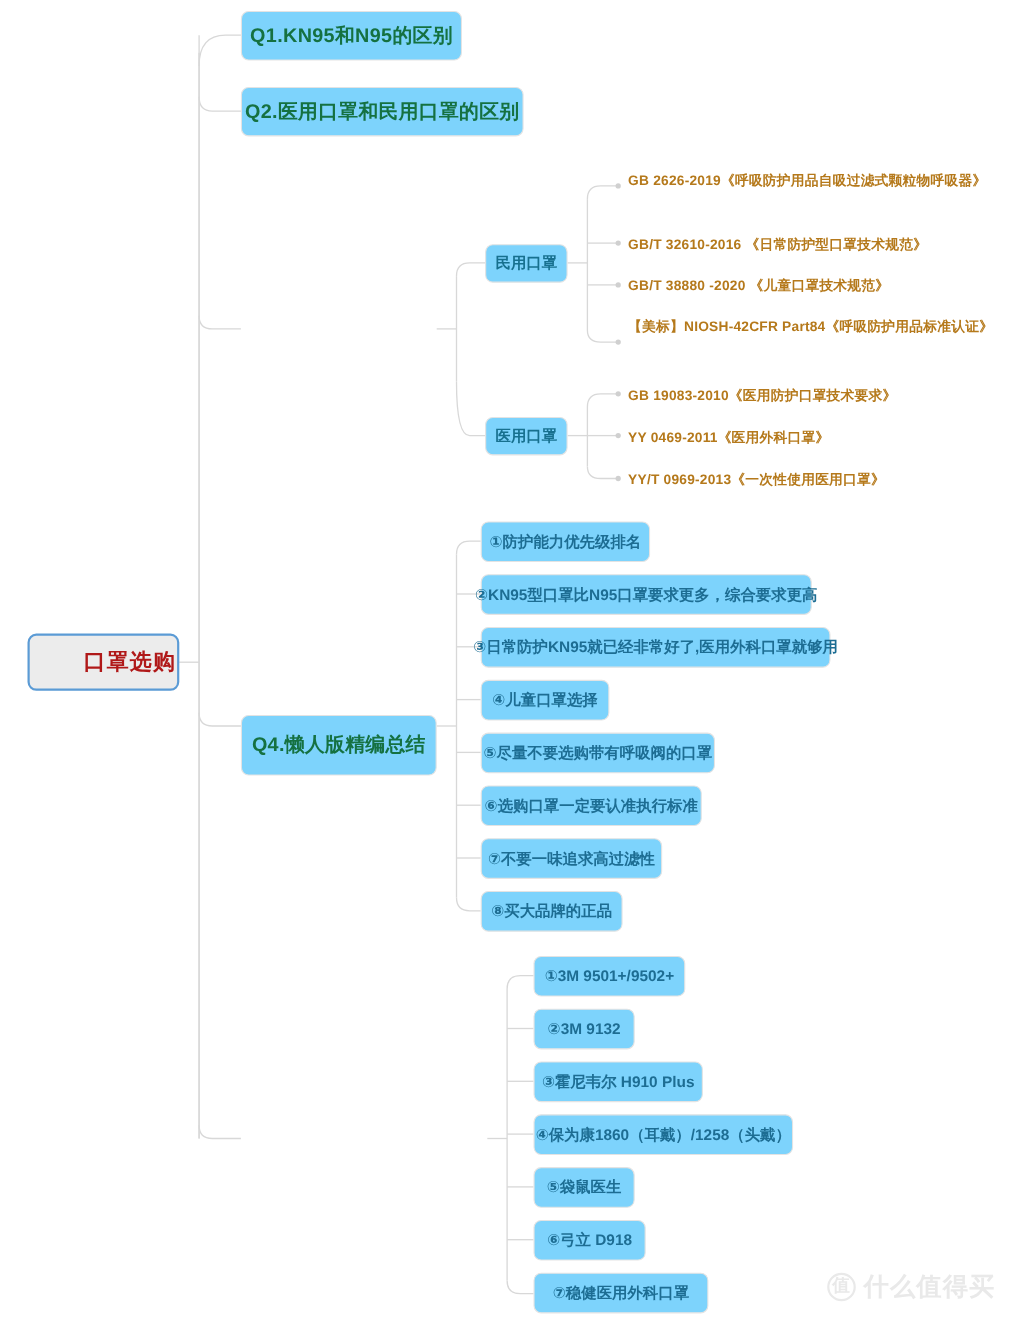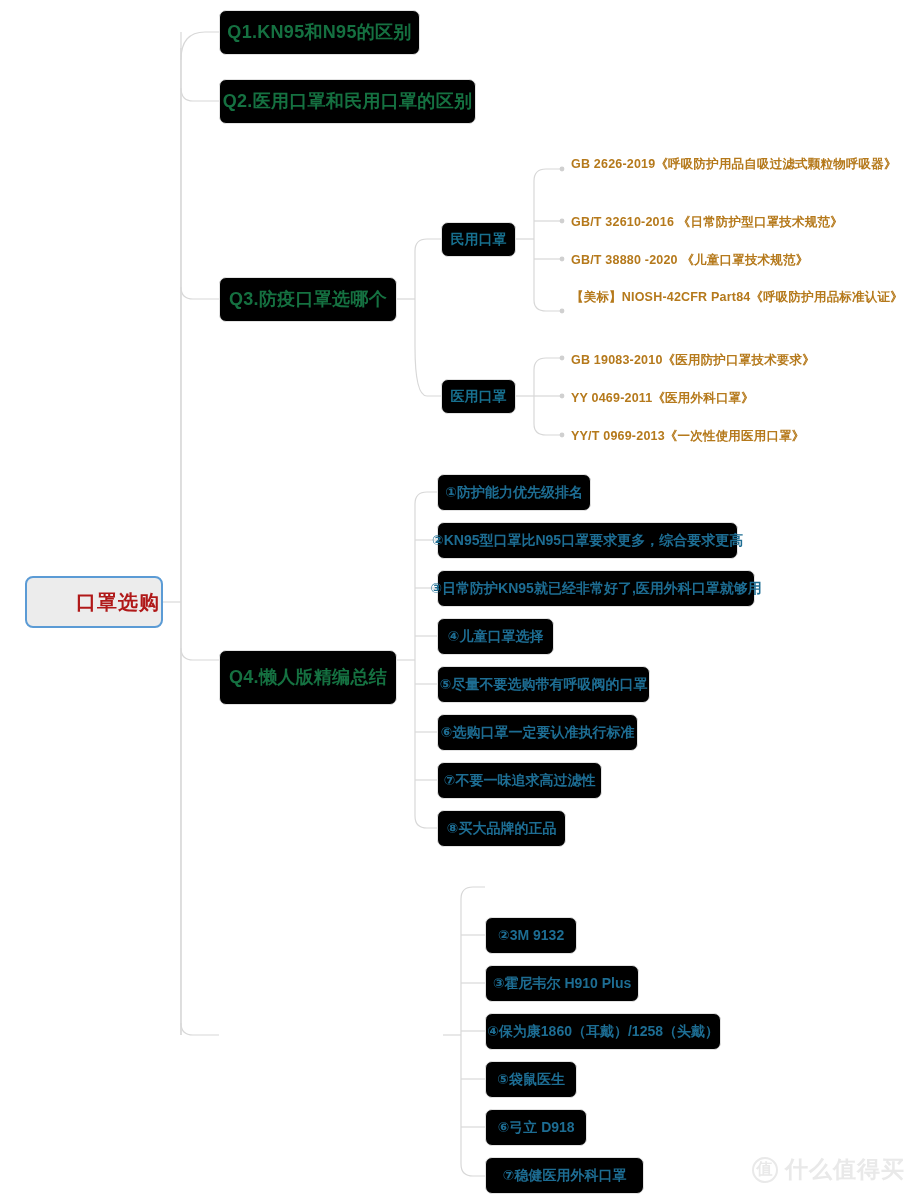--- a/index.html
+++ b/index.html
@@ -30,21 +30,21 @@
     pointer-events: none;
   }
 
   .node {
     position: absolute;
     box-sizing: border-box;
     display: flex;
     align-items: center;
     justify-content: center;
     border-radius: 7px;
-    background: #000000;
+    background: #7dd3fc;
     border: 1px solid #e3e3e3;
     white-space: nowrap;
     line-height: 1.25;
   }
 
   
   .node.root {
     background: #ececec;
     border: 2px solid #5b9bd5;
     border-radius: 8px;
@@ -200,23 +200,20 @@
   </div>
 
   <div class="node lvl1" style="left:219px; top:10px; width:201px; height:45px;">
     <span>Q1.KN95和N95的区别</span>
   </div>
 
   <div class="node lvl1" style="left:219px; top:79px; width:257px; height:45px;">
     <span>Q2.医用口罩和民用口罩的区别</span>
   </div>
 
-  <div class="node lvl1" style="left:219px; top:277px; width:178px; height:45px;">
-    <span>Q3.防疫口罩选哪个</span>
-  </div>
 
   <div class="node lvl1" style="left:219px; top:638px; width:178px; height:55px;margin-top:12px;">
     <span>Q4.懒人版精编总结</span>
   </div>
 
 
   <div class="node lvl2" style="left:441px; top:222px; width:75px; height:35px;">
     <span>民用口罩</span>
   </div>
 
@@ -277,20 +274,23 @@
   </div>
 
   <div class="node leafbox" style="left:437px; top:762px; width:165px; height:37px;">
     <span>⑦不要一味追求高过滤性</span>
   </div>
 
   <div class="node leafbox" style="left:437px; top:810px; width:129px; height:37px;">
     <span>⑧买大品牌的正品</span>
   </div>
 
+  <div class="node leafbox" style="left:485px; top:869px; width:138px; height:37px;">
+    <span>①3M 9501+/9502+</span>
+  </div>
 
   <div class="node leafbox" style="left:485px; top:917px; width:92px; height:37px;">
     <span>②3M 9132</span>
   </div>
 
   <div class="node leafbox" style="left:485px; top:965px; width:154px; height:37px;">
     <span>③霍尼韦尔 H910 Plus</span>
   </div>
 
   <div class="node leafbox" style="left:485px; top:1013px; width:236px; height:37px;">

